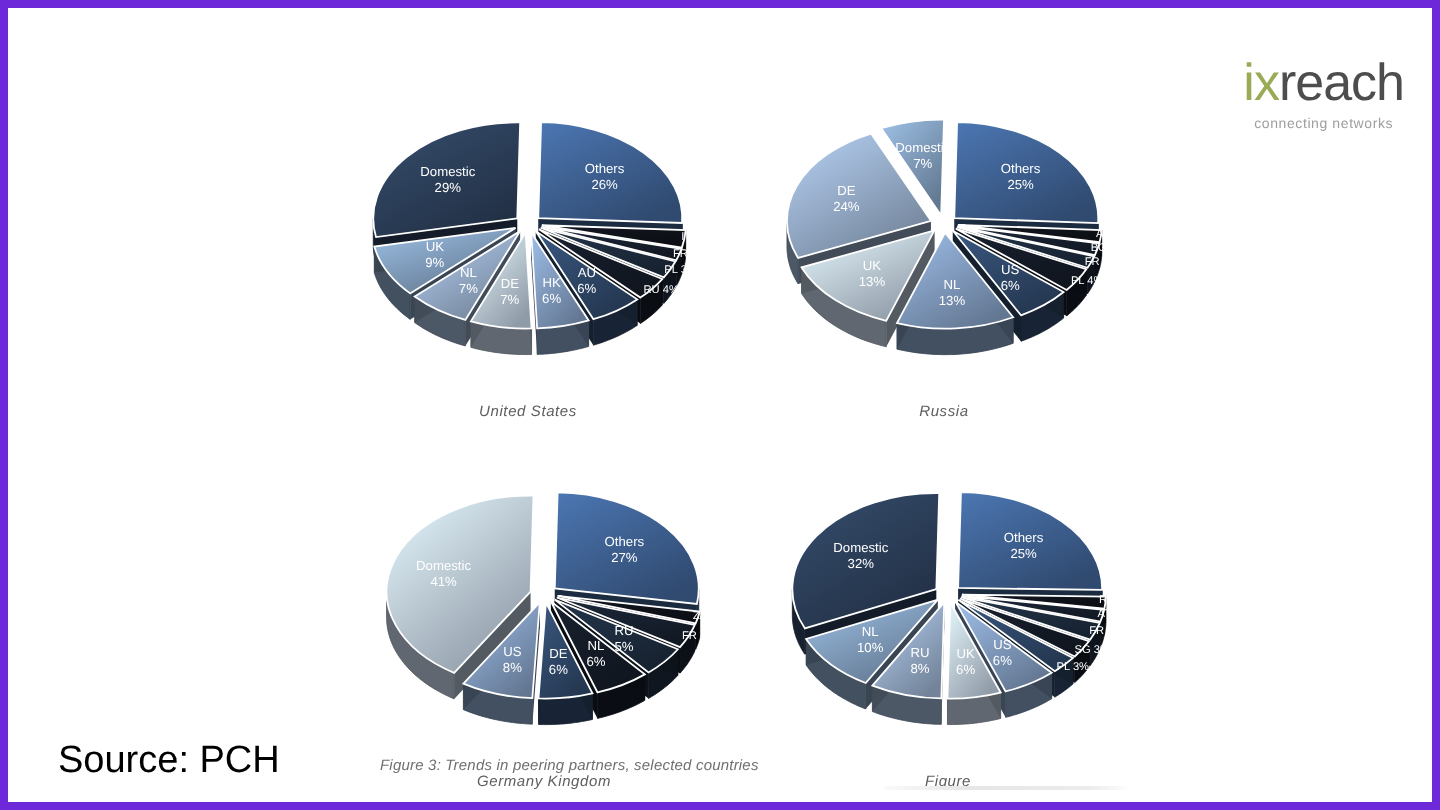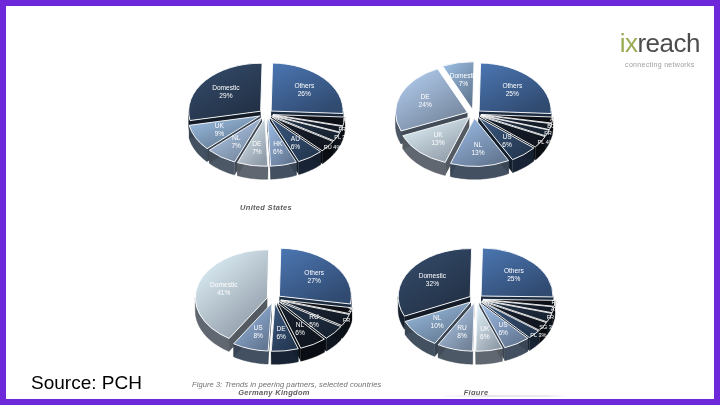--- a/index.html
+++ b/index.html
@@ -5,21 +5,21 @@
   html,body{margin:0;padding:0;}
   body{
     width:720px;height:405px;
     background:#ffffff;
     font-family:"Liberation Sans", sans-serif;
     overflow:hidden;
     position:relative;
   }
   #slide{
     position:absolute;inset:0;
-    border:6px solid #6d28d9;
+    border:4px solid #6d28d9;
     box-sizing:border-box;
     background:#fff;
   }
 
   
   .logo{
     position:absolute;right:14px;top:24px;
     text-align:center;
     line-height:1;
   }
@@ -73,21 +73,20 @@
   .chart svg{display:block;}
   .chart .caption{
     position:absolute;
     left:0;right:0;
     bottom:4px;
     text-align:center;
     font-size:7.5px;
     color:#5d5d5d;
     font-style:italic;
     letter-spacing:0.3px;
-    font-weight:bold;
   }
 
   .lbl{
     font-family:"Liberation Sans", sans-serif;
     fill:#ffffff;
     text-anchor:middle;
     paint-order:stroke;
   }
   .lbl.big{font-size:6.6px;}
   .lbl.small{font-size:5.6px;}
@@ -349,20 +348,21 @@
           <g>
             <text class="lbl big" x="51.2" y="73.4">DE</text>
             <text class="lbl big" x="51.2" y="81.4">24%</text>
           </g>
           <g>
             <text class="lbl big" x="89.4" y="52.1">Domestic</text>
             <text class="lbl big" x="89.4" y="60.1">7%</text>
           </g>
         </svg>
       </div>
+    <div class="caption">Russia</div>
   </div>
 
   <div class="chart" id="chart-uk">
     <div class="svg-host">
         <svg width="200" height="190" viewBox="0 0 200 190">
           <defs>
             <linearGradient id="chart-uk-g0" x1="0%" y1="0%" x2="70%" y2="100%">
               <stop offset="0%" stop-color="#4c77b3"></stop>
               <stop offset="100%" stop-color="#304a70"></stop>
             </linearGradient>

